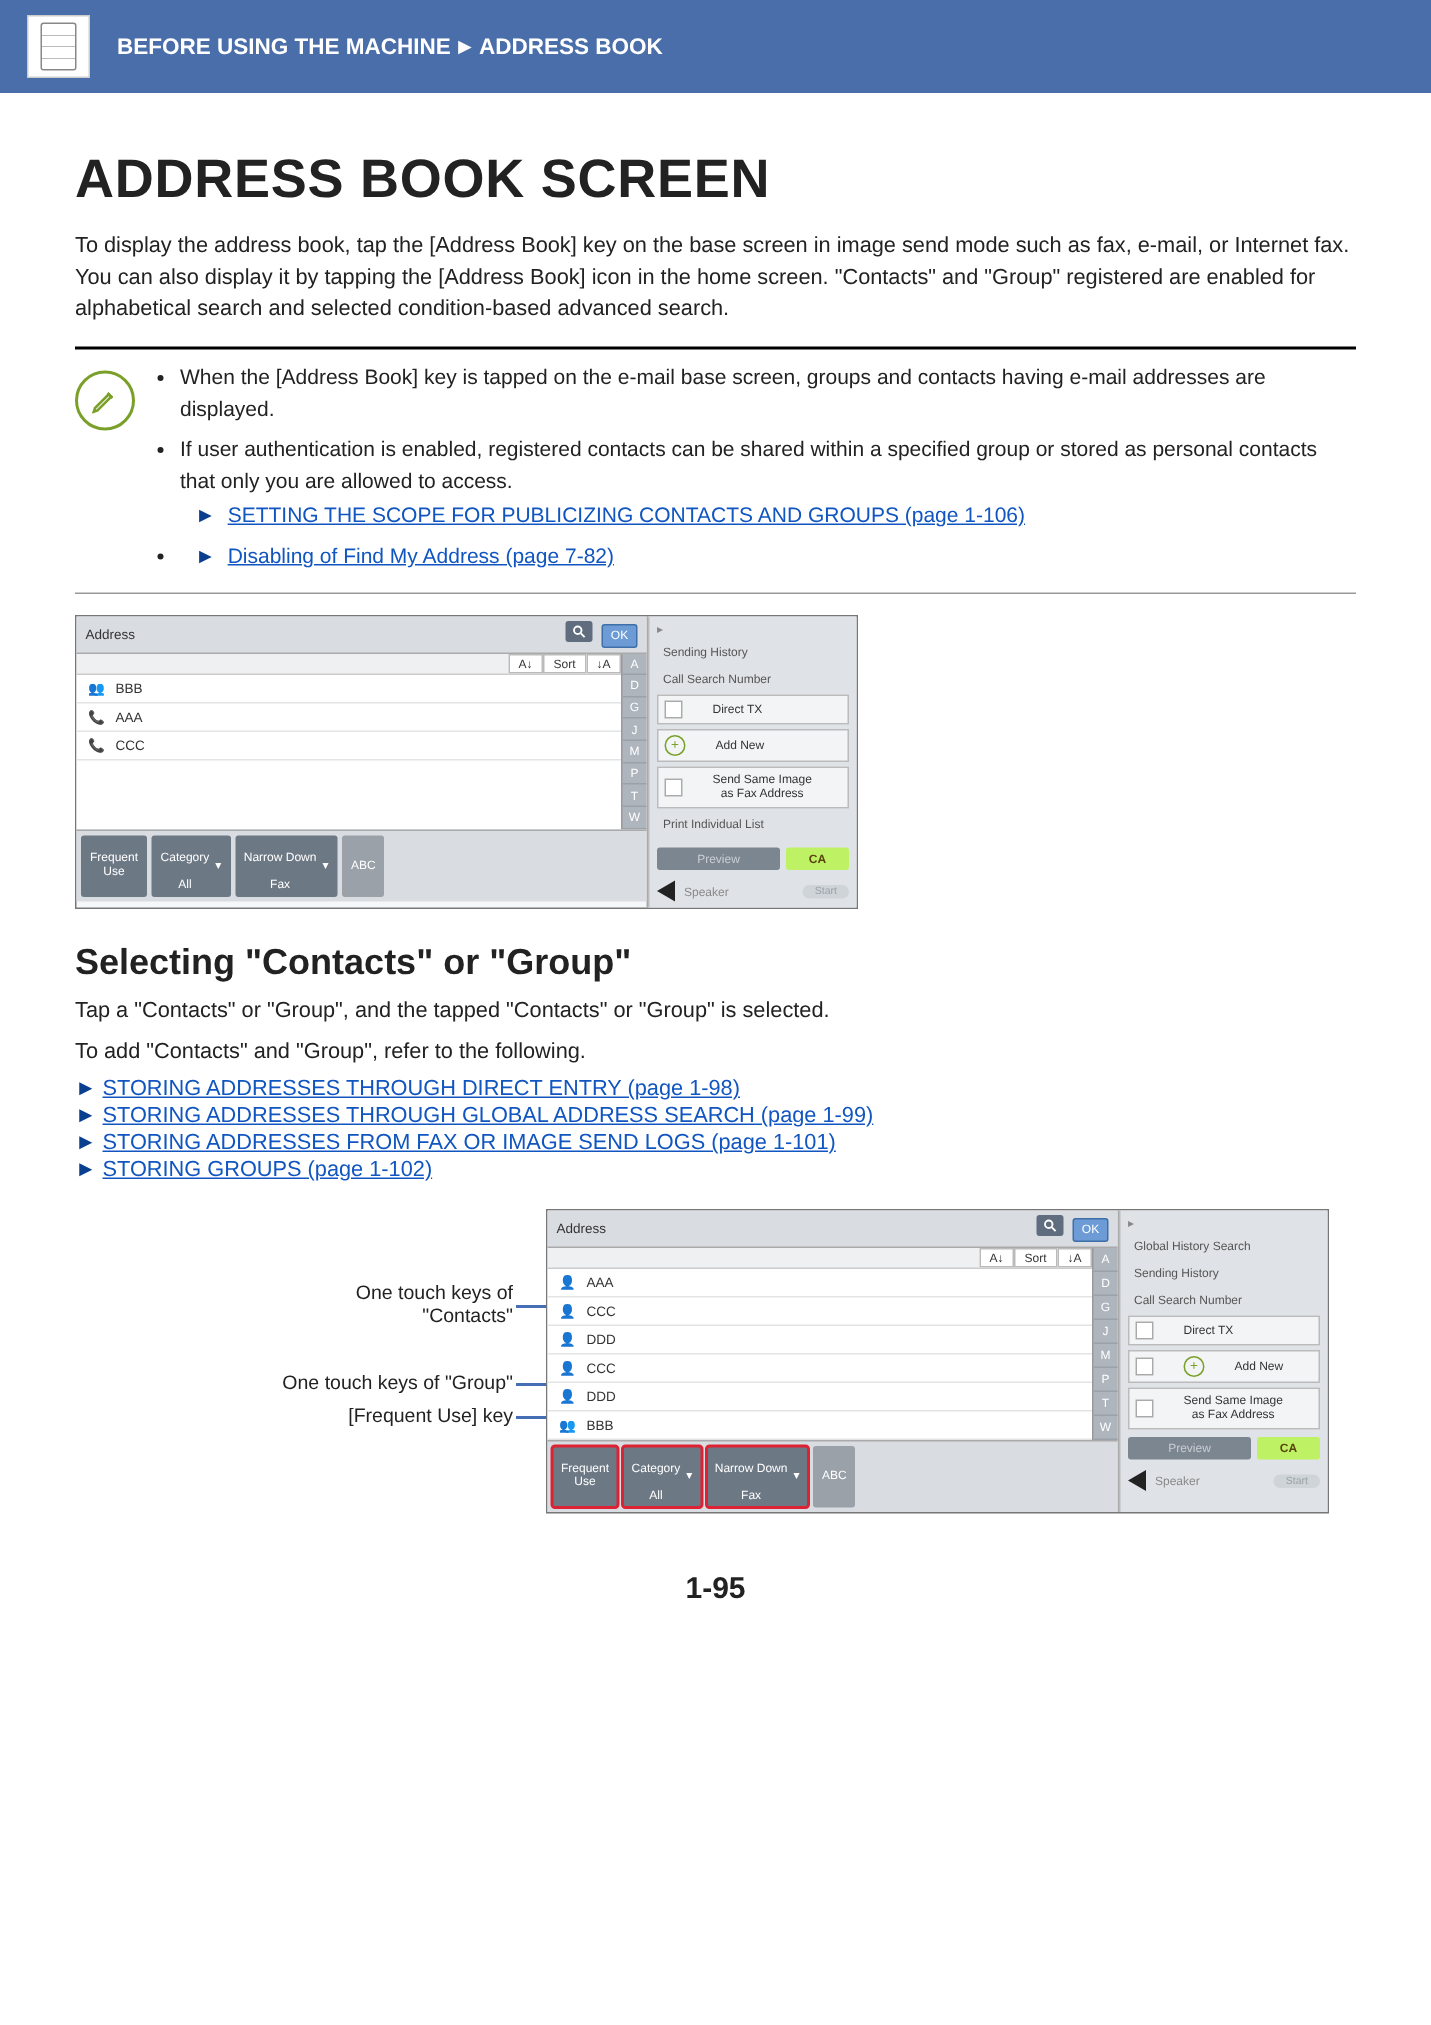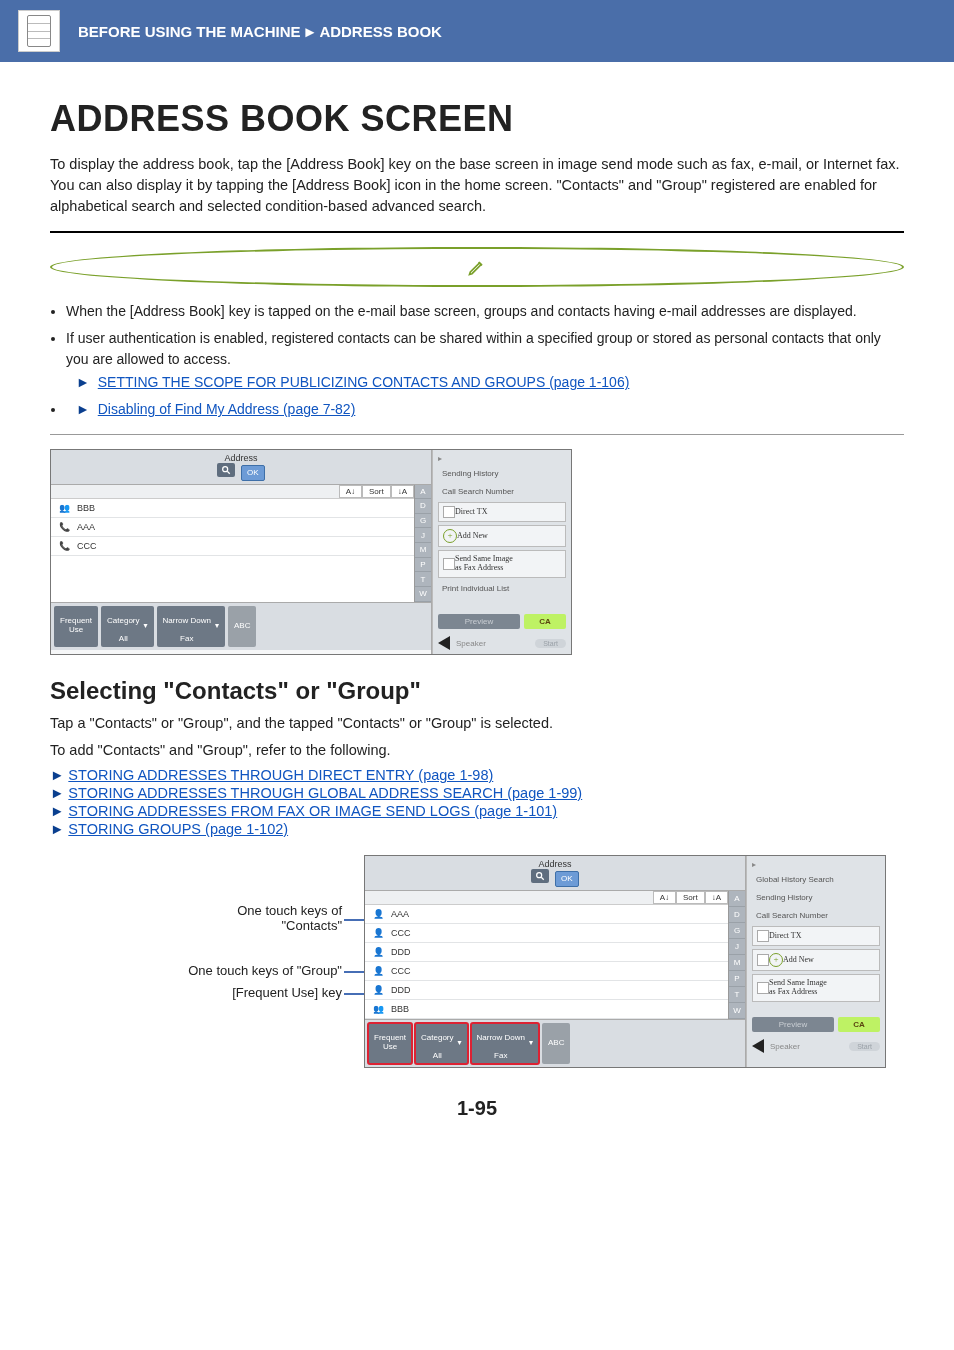--- a/index.html
+++ b/index.html
@@ -56,21 +56,20 @@
   p.body, .body {
     font-size: 14.5px;
     line-height: 1.45;
     margin: 6px 0;
   }
   .hr-top { border: 0; border-top: 2px solid #000; margin: 14px 0 8px 0; }
   .hr-bot { border: 0; border-top: 1px solid #999; margin: 8px 0 14px 0; }
   .note-block {
     display: flex;
     gap: 14px;
-    flex-direction: column;
   }
   .note-icon {
     flex: 0 0 36px;
     height: 36px;
     border: 2px solid #7aa02a;
     border-radius: 50%;
     display: flex;
     align-items: center;
     justify-content: center;
     color: #7aa02a;
@@ -110,21 +109,21 @@
     border: 1px solid #777;
     font-size: 9px;
     color: #333;
     display: flex;
     background: #f6f7f8;
     margin: 8px 0;
   }
   .screen-left { flex: 1; display: flex; flex-direction: column; border-right: 1px solid #aaa; }
   .screen-title {
     background: #d9dde2; padding: 3px 6px; border-bottom: 1px solid #aaa;
-    display: flex; align-items: center; justify-content: space-between; flex-direction: column;
+    display: flex; align-items: center; justify-content: space-between;
   }
   .search-chip {
     width: 18px; height: 14px; background: #5f6d7e; border-radius: 2px;
     display: inline-flex; align-items: center; justify-content: center; color: #fff; font-size: 9px;
   }
   .ok-chip2 {
     width: 22px; height: 14px; background: #6d9bd6; border: 1px solid #3e6fa8;
     border-radius: 2px; display: inline-flex; align-items: center; justify-content: center;
     color: #fff; font-size: 8px; margin-left: 3px;
   }
@@ -163,34 +162,34 @@
     text-align: center;
   }
   .tab .chev { font-size: 8px; }
   .tab.abc { background: #9aa1a8; }
   .screen-right {
     width: 128px; background: #dfe3e7; display: flex; flex-direction: column; padding: 4px 5px; gap: 3px;
     border-left: 1px solid #bbb;
   }
   .rbtn {
     border: 1px solid #bbb; background: #f2f4f6; padding: 3px 4px; font-size: 8px;
-    display: flex; align-items: center; gap: 0; line-height: 1.1; font-family: Liberation Serif, serif;
-  }
-  .rbtn.high { min-height: 20px; }
+    display: flex; align-items: center; gap: 20px; line-height: 1.1;
+  }
+  .rbtn.high { min-height: 20px; text-align: center; }
   .rbtn .box { width: 10px; height: 10px; border: 1px solid #aaa; background: #fff; flex-shrink: 0; }
   .rbtn .plus {
     width: 12px; height: 12px; border: 1px solid #7aa02a; border-radius: 50%;
     color: #7aa02a; display: inline-flex; align-items: center; justify-content: center;
     font-size: 9px; flex-shrink: 0;
   }
   .rchip {
     font-size: 8px; padding: 3px 4px; color: #555;
   }
   .preview-row {
-    display: flex; gap: 4px; margin-top: 12px; align-items: flex-end;
+    display: flex; gap: 4px; margin-top: 2px; align-items: flex-end;
   }
   .pv {
     flex: 1; background: #7c8691; color: #c9ced3; border-radius: 2px; padding: 3px 4px;
     font-size: 8px; display: flex; align-items: center; justify-content: center; gap: 3px;
   }
   .pv.ca { background: #bef264; color: #5a4510; flex: 0 0 34px; justify-content: center; font-weight: bold; }
   .spk-row {
     display: flex; align-items: center; gap: 6px; margin-top: 4px;
   }
   .spk {

